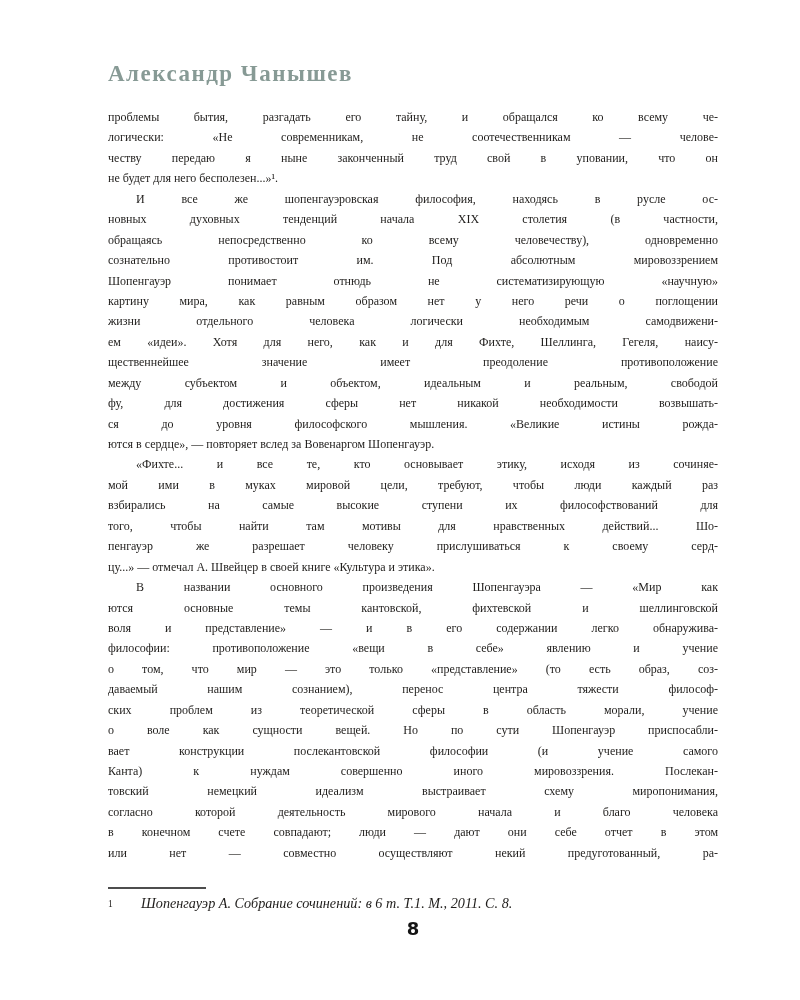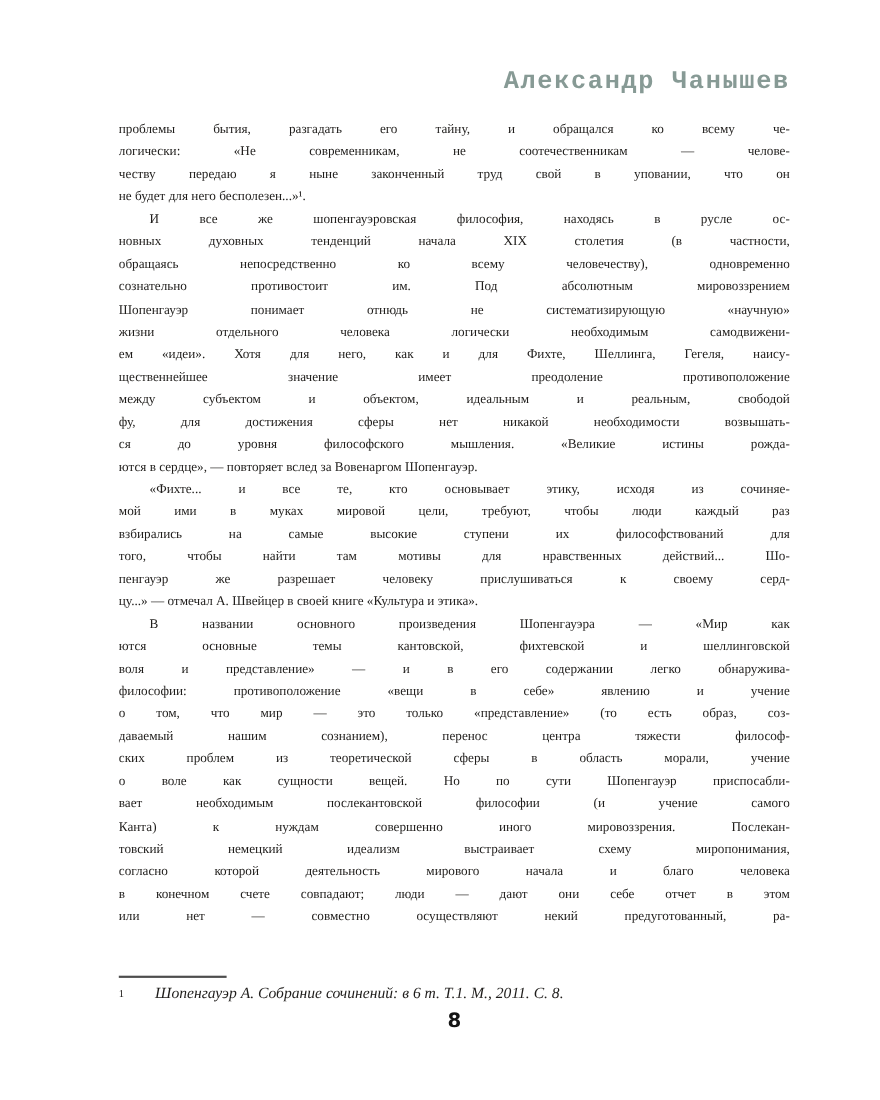--- a/index.html
+++ b/index.html
@@ -8,22 +8,22 @@
     width: 800px;
     height: 1000px;
     background: #ffffff;
     overflow: hidden;
     font-family: "Liberation Serif", serif;
     color: #1f1d1b;
   }
   .running-head {
     position: absolute;
     left: 108px; top: 61px; width: 610px;
-    text-align: right;
-    font-family: Liberation Mono, monospace;
+    text-align: left;
+    font-family: Liberation Serif, serif;
     font-weight: bold;
     font-size: 23px;
     letter-spacing: 1.5px;
     color: var(--header-color, #879a95);
   }
   .text-column {
     position: absolute;
     left: 108px; top: 97px; width: 610px;
     font-size: 12px;
     margin-top: 10px;
@@ -82,20 +82,21 @@
         <div class="line">логически: «Не современникам, не соотечественникам — челове-</div>
         <div class="line">честву передаю я ныне законченный труд свой в уповании, что он</div>
         <div class="line lastline">не будет для него бесполезен...»¹.</div>
       </div>
     <div class="para">
         <div class="line indent">И все же шопенгауэровская философия, находясь в русле ос-</div>
         <div class="line">новных духовных тенденций начала XIX столетия (в частности,</div>
         <div class="line">обращаясь непосредственно ко всему человечеству), одновременно</div>
         <div class="line">сознательно противостоит им. Под абсолютным мировоззрением</div>
         <div class="line">Шопенгауэр понимает отнюдь не систематизирующую «научную»</div>
+        <div class="line">картину мира, как равным образом нет у него речи о поглощении</div>
         <div class="line">жизни отдельного человека логически необходимым самодвижени-</div>
         <div class="line">ем «идеи». Хотя для него, как и для Фихте, Шеллинга, Гегеля, наису-</div>
         <div class="line">щественнейшее значение имеет преодоление противоположение</div>
         <div class="line">между субъектом и объектом, идеальным и реальным, свободой</div>
         <div class="line">фу, для достижения сферы нет никакой необходимости возвышать-</div>
         <div class="line">ся до уровня философского мышления. «Великие истины рожда-</div>
         <div class="line lastline">ются в сердце», — повторяет вслед за Вовенаргом Шопенгауэр.</div>
       </div>
     <div class="para">
         <div class="line indent">«Фихте... и все те, кто основывает этику, исходя из сочиняе-</div>
@@ -107,21 +108,21 @@
       </div>
     <div class="para">
         <div class="line indent">В названии основного произведения Шопенгауэра — «Мир как</div>
         <div class="line">ются основные темы кантовской, фихтевской и шеллинговской</div>
         <div class="line">воля и представление» — и в его содержании легко обнаружива-</div>
         <div class="line">философии: противоположение «вещи в себе» явлению и учение</div>
         <div class="line">о том, что мир — это только «представление» (то есть образ, соз-</div>
         <div class="line">даваемый нашим сознанием), перенос центра тяжести философ-</div>
         <div class="line">ских проблем из теоретической сферы в область морали, учение</div>
         <div class="line">о воле как сущности вещей. Но по сути Шопенгауэр приспосабли-</div>
-        <div class="line">вает необходимым послекантовской философии (и учение самого</div>
+        <div class="line">вает конструкции послекантовской философии (и учение самого</div>
         <div class="line">Канта) к нуждам совершенно иного мировоззрения. Послекан-</div>
         <div class="line">товский немецкий идеализм выстраивает схему миропонимания,</div>
         <div class="line">согласно которой деятельность мирового начала и благо человека</div>
         <div class="line">в конечном счете совпадают; люди — дают они себе отчет в этом</div>
         <div class="line">или нет — совместно осуществляют некий предуготованный, ра-</div>
       </div>
   </div>
 
   <div class="footnote-rule"></div>
 

